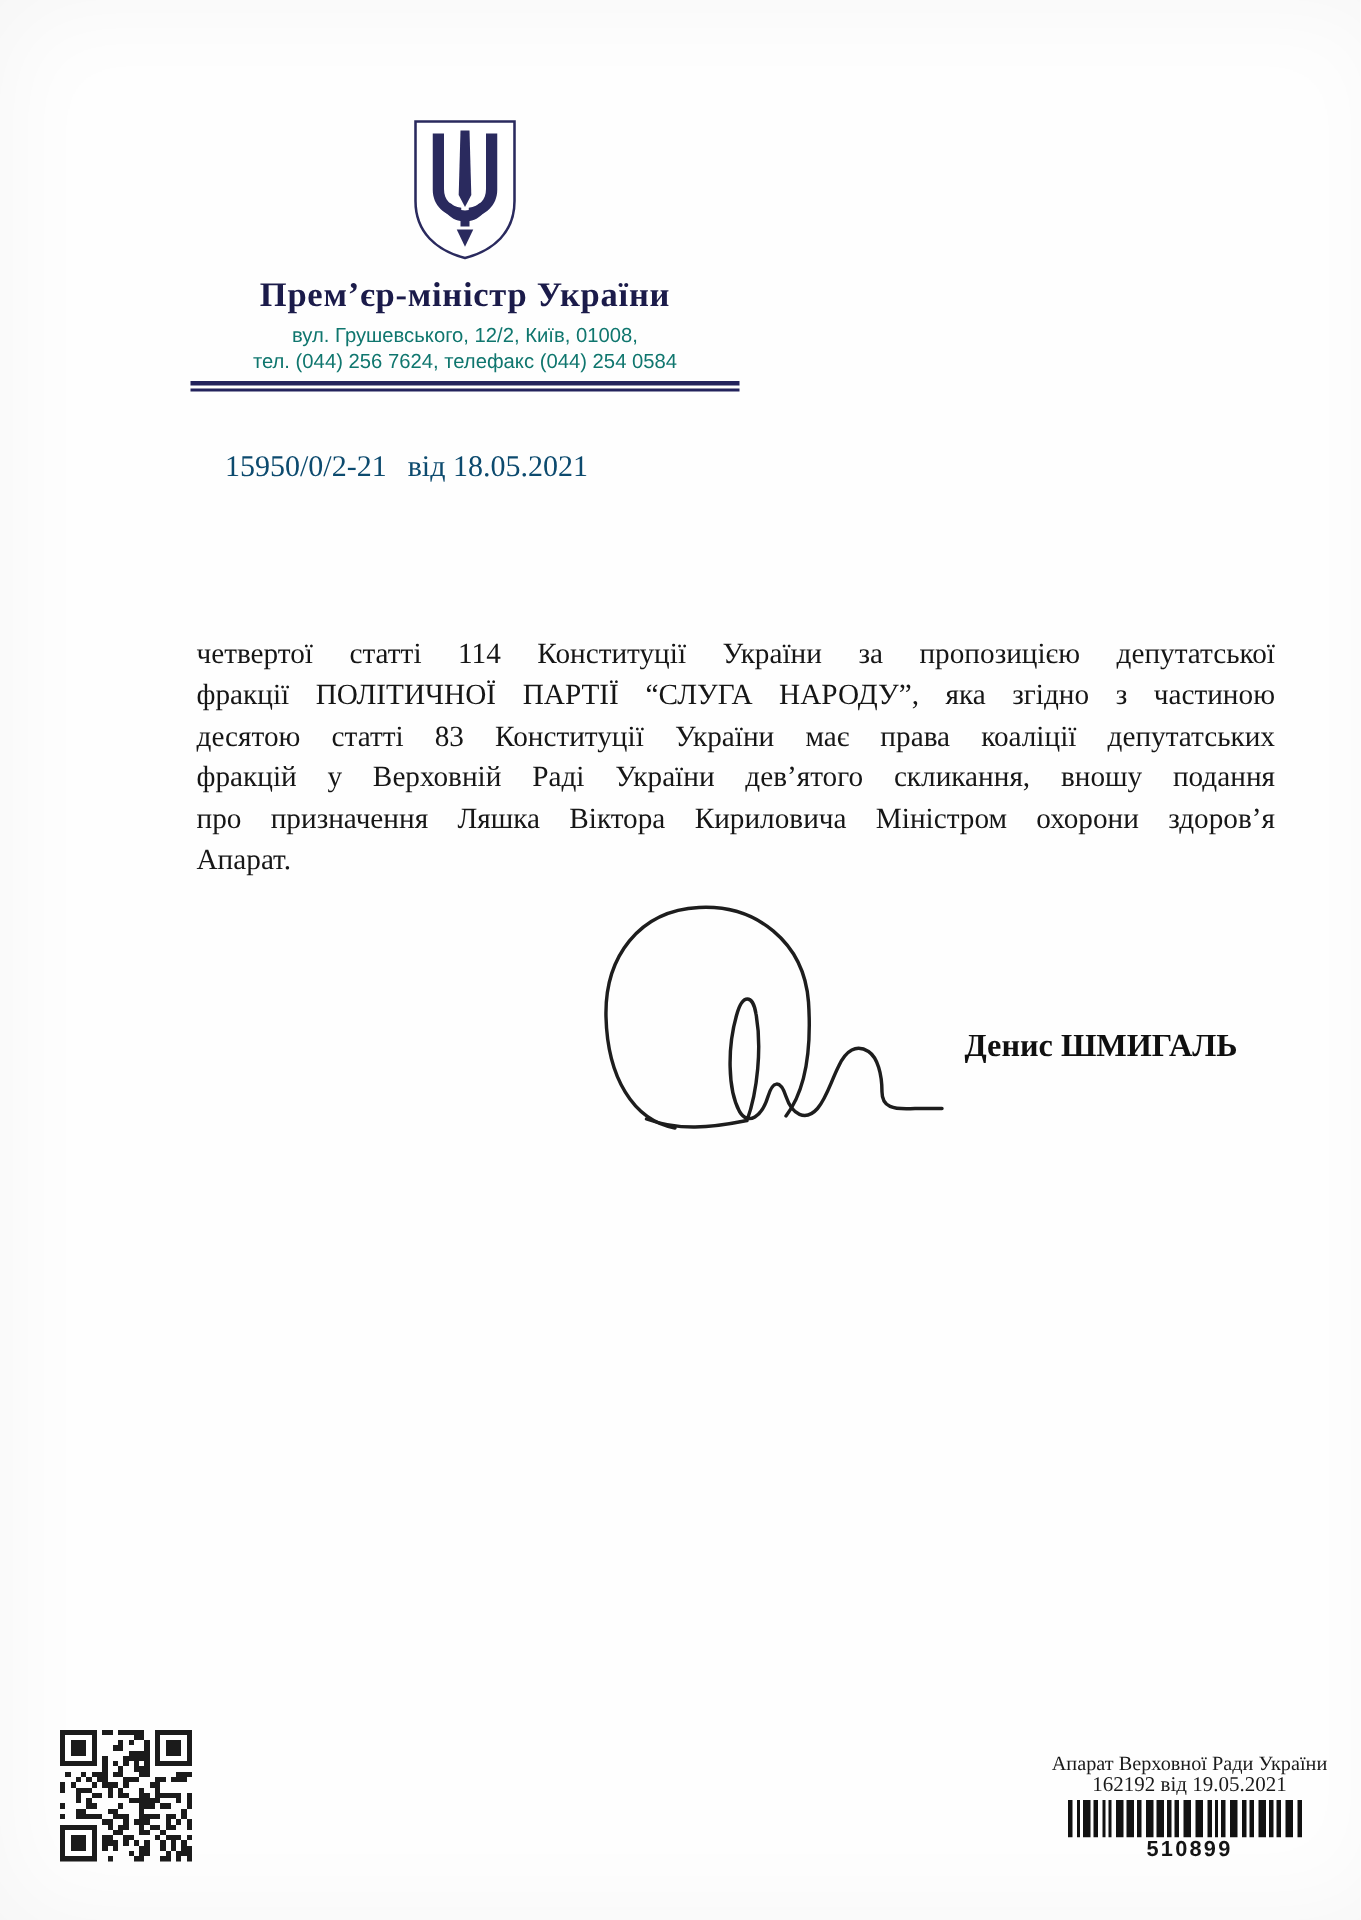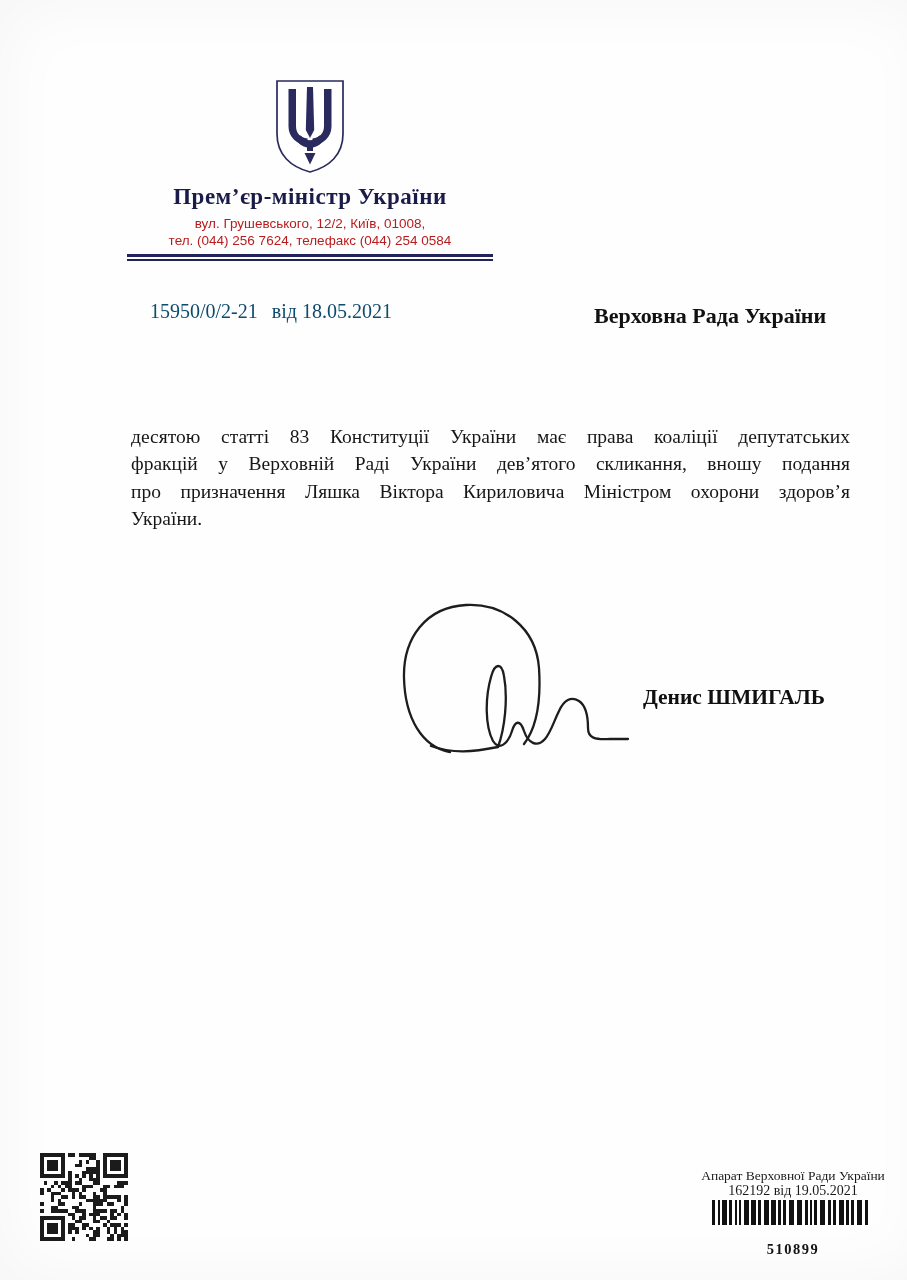--- a/index.html
+++ b/index.html
@@ -19,21 +19,21 @@
     text-align:center;color:#23235c;
   }
   .emblem{display:block;margin:0 auto;}
   .lh-title{
     margin-top:9px;
     font-size:23px;font-weight:bold;letter-spacing:.5px;
     color:#1b1b4a;
   }
   .lh-addr{
     font-family:"Liberation Sans", sans-serif;
-    font-size:13.5px;line-height:17px;color:#b91c1c;
+    font-size:13.5px;line-height:17px;color:#0f766e;
   }
   .lh-addr.first{margin-top:5px;}
   .lh-rule{
     width:366px;margin:5px auto 0;
     height:2px;
     border-top:3px solid #23235c;
     border-bottom:2px solid #23235c;
   }
   
   .ref{
@@ -67,23 +67,23 @@
     text-align:center;color:#1a1a1a;
   }
   .stamp-org{font-size:13.5px;line-height:14px;font-family:Liberation Serif, serif;}
   .stamp-entry{font-size:14px;line-height:15px;}
   .barcode{
     margin:2px auto 0;width:162px;height:25px;
     font-size:0;white-space:nowrap;overflow:hidden;text-align:left;
   }
   .barcode span{display:inline-block;height:100%;background:#111;vertical-align:top;}
   .stamp-number{
-    font-family:Liberation Serif, serif;
+    font-family:Liberation Sans, sans-serif;
     font-size:14.5px;font-weight:bold;letter-spacing:1.5px;
-    margin-top:16px;color:#141414;
+    margin-top:0px;color:#141414;
   }
 </style>
 </head>
 <body>
 
 <div class="page">
 
   <header class="letterhead">
     <svg class="emblem" width="74" height="97" viewBox="0 0 74 97">
       <path d="M4 3 H70 V56 C70 77 56 89 37 94 C18 89 4 77 4 56 Z" fill="#ffffff" stroke="#2a2a5e" stroke-width="1.7"></path>
@@ -99,27 +99,28 @@
     <div class="lh-addr first">вул. Грушевського, 12/2, Київ, 01008,</div>
     <div class="lh-addr">тел. (044) 256 7624, телефакс (044) 254 0584</div>
     <div class="lh-rule"></div>
   </header>
 
   <div class="ref">
     <span class="ref-num">15950/0/2-21</span>
     <span class="ref-date">від 18.05.2021</span>
   </div>
 
-  <div class="addressee">Верховна Рада України</div>
 
   <div class="body-text">
+    <div class="bl">четвертої статті 114 Конституції України за пропозицією депутатської</div>
+    <div class="bl">фракції ПОЛІТИЧНОЇ ПАРТІЇ “СЛУГА НАРОДУ”, яка згідно з частиною</div>
     <div class="bl">десятою статті 83 Конституції України має права коаліції депутатських</div>
     <div class="bl">фракцій у Верховній Раді України дев’ятого скликання, вношу подання</div>
     <div class="bl">про призначення Ляшка Віктора Кириловича Міністром охорони здоров’я</div>
-    <div class="bl last">України.</div>
+    <div class="bl last">Апарат.</div>
   </div>
 
   <svg class="signature" width="240" height="168" viewBox="0 0 240 168">
     <g fill="none" stroke="#1d1d1d" stroke-width="2.3" stroke-linecap="round">
       <path d="M52 152 C24 147 7 118 6 78 C5 38 28 7 68 5 C106 3 138 28 141 68 C143 99 139 127 126 144"></path>
       <path d="M33 146 C55 154 75 152 100 147 C107 128 110 98 106 76 C104 63 97 62 93 77 C87 98 87 126 95 141 C101 151 110 144 114 131 C117 121 122 119 126 131 C130 143 139 148 147 139 C153 132 156 121 161 111 C166 100 173 96 181 101 C187 105 190 116 190 128 C190 138 197 140 212 139 L230 139"></path>
     </g>
   </svg>
 
   <div class="signer">Денис ШМИГАЛЬ</div>

